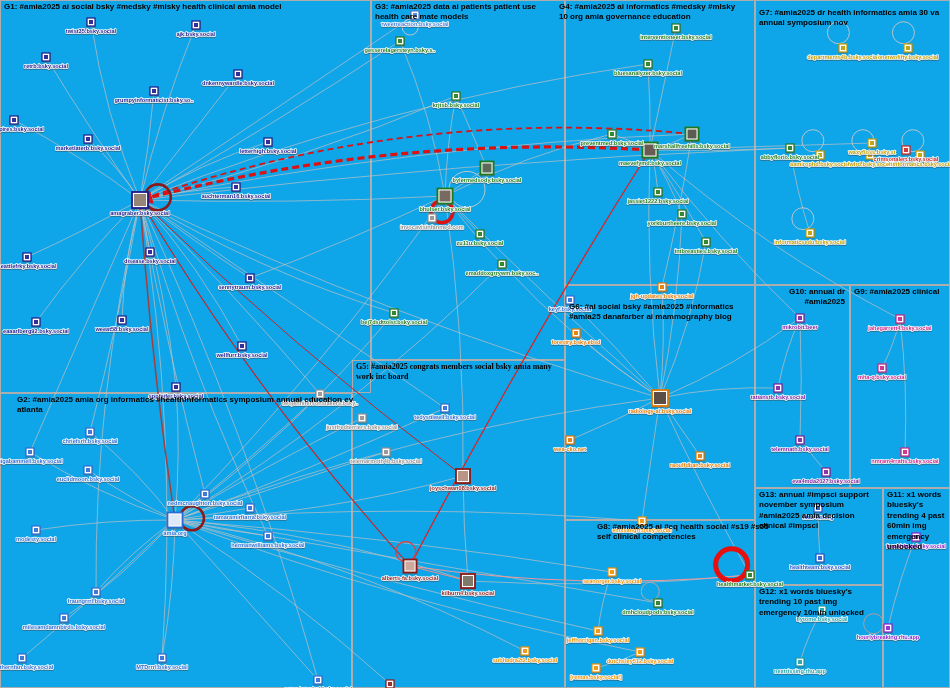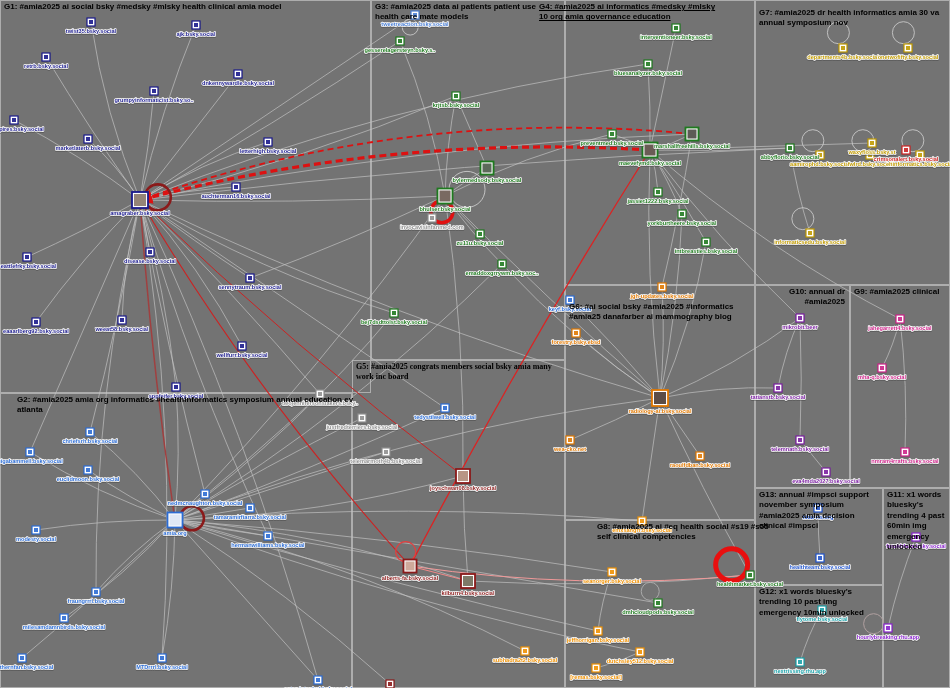--- a/index.html
+++ b/index.html
@@ -1,17 +1,17 @@
 <!DOCTYPE html>
 <html><head>
 <meta charset="utf-8">
 <style>
   html,body{margin:0;padding:0;background:#e8e8e8;}
   #canvas{
-    position:relative;width:950px;height:688px;background:#737373;
+    position:relative;width:950px;height:688px;background:#0ea5e9;
     font-family:"Liberation Sans",sans-serif;outline:1px solid #9a9a9a;
     overflow:hidden;
   }
   #graph{position:absolute;left:0;top:0;}
   .group-header{
     position:absolute;font-size:8px;font-weight:bold;color:#000;
     line-height:1.3;pointer-events:none;letter-spacing:0;
   }
   .lbl{
     font-size:5.6px;font-weight:bold;
@@ -642,21 +642,21 @@
         <text x="445" y="419" text-anchor="middle" class="lbl" fill="#2b6cd4">tedystilwell.bsky.social</text>
         <text x="362" y="429" text-anchor="middle" class="lbl" fill="#909090">justfredterriers.bsky.social</text>
         <text x="386" y="463" text-anchor="middle" class="lbl" fill="#909090">telemarmoth4b.bsky.social</text>
         <text x="525" y="662" text-anchor="middle" class="lbl" fill="#ef9000">subhadra2t2.bsky.social</text>
       </g>
   </svg>
   <div id="headers">
       <div class="group-header" style="left: 4px; top: 2px; width: 362px;">G1: #amia2025 ai social bsky #medsky #mlsky health clinical amia model</div>
       <div class="group-header" style="left: 17px; top: 395px; width: 343px;">G2: #amia2025 amia org informatics #healthinformatics symposium annual education ev atlanta</div>
       <div class="group-header" style="left: 375px; top: 2px; width: 185px;">G3: #amia2025 data ai patients patient use health care mate models</div>
-      <div class="group-header" style="left: 539px; top: 2px; width: 181px; text-decoration: underline;">G4: #amia2025 ai informatics #medsky #mlsky 10 org amia governance education</div>
+      <div class="group-header" style="left: 559px; top: 2px; width: 181px;">G4: #amia2025 ai informatics #medsky #mlsky 10 org amia governance education</div>
       <div class="group-header" style="left: 356px; top: 362px; width: 204px; font-family: Liberation Serif, serif;">G5: #amia2025 congrats members social bsky amia many work inc board</div>
       <div class="group-header" style="left: 569px; top: 302px; width: 181px;">G6: #ai social bsky #amia2025 #informatics #amia25 danafarber ai mammography blog</div>
       <div class="group-header" style="left: 759px; top: 8px; width: 186px;">G7: #amia2025 dr health informatics amia 30 va annual symposium nov</div>
       <div class="group-header" style="left: 597px; top: 522px; width: 181px;">G8: #amia2025 ai #eq health social #s19 #s55 self clinical competencies</div>
       <div class="group-header" style="left: 854px; top: 287px; width: 91px;">G9: #amia2025 clinical</div>
       <div class="group-header" style="left: 759px; top: 287px; width: 86px; text-align: right;">G10: annual dr #amia2025</div>
       <div class="group-header" style="left: 887px; top: 490px; width: 58px;">G11: x1 words bluesky's trending 4 past 60min img emergency unlocked</div>
       <div class="group-header" style="left: 759px; top: 587px; width: 119px;">G12: x1 words bluesky's trending 10 past img emergency 10min unlocked</div>
       <div class="group-header" style="left: 759px; top: 490px; width: 119px;">G13: annual #impsci support november symposium #amia2025 amia decision clinical #impsci</div>
     </div>

